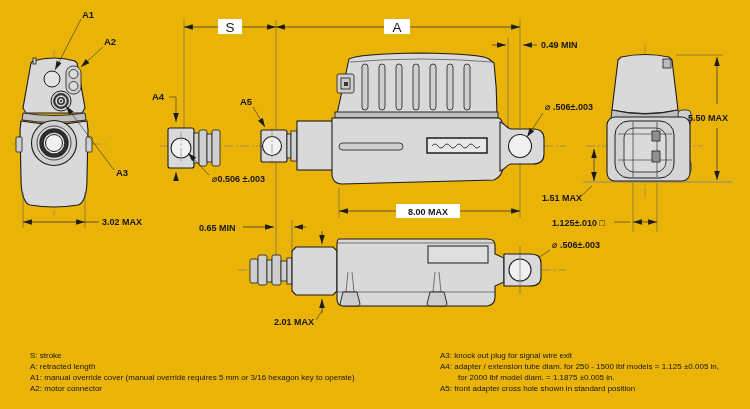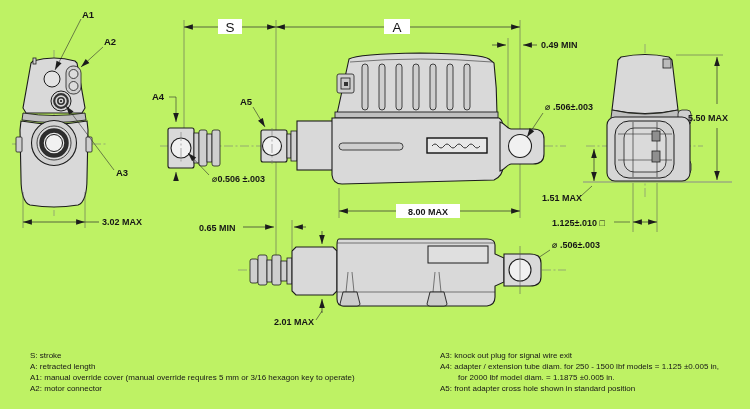--- a/index.html
+++ b/index.html
@@ -1,16 +1,16 @@
 <!DOCTYPE html>
 <html><head>
 <meta charset="utf-8">
 <style>
   html,body{margin:0;padding:0;background:#fff;}
-  #stage{width:750px;height:409px;position:relative;background:#bef264;}
+  #stage{width:750px;height:409px;position:relative;background:#eab308;}
   svg{display:block;}
   .part  {fill:#d9d9d9;stroke:#1c1c1c;stroke-width:1.1;}
   .part2 {fill:#cfcfcf;stroke:#1c1c1c;stroke-width:0.8;}
   .shade {fill:#bfbfbf;stroke:#1c1c1c;stroke-width:0.9;}
   .hole  {fill:#f1f1f1;stroke:#1c1c1c;stroke-width:1.1;}
   .dimline{stroke:#2d2d2d;stroke-width:0.7;fill:none;}
   .extline{stroke:#555;stroke-width:0.55;fill:none;}
   .cline {stroke:#7a7a7a;stroke-width:0.6;stroke-dasharray:9 2.5 2 2.5;fill:none;}
   .thin  {stroke:#2d2d2d;stroke-width:0.6;fill:none;}
   .detail{stroke:#333;stroke-width:0.7;fill:none;}

